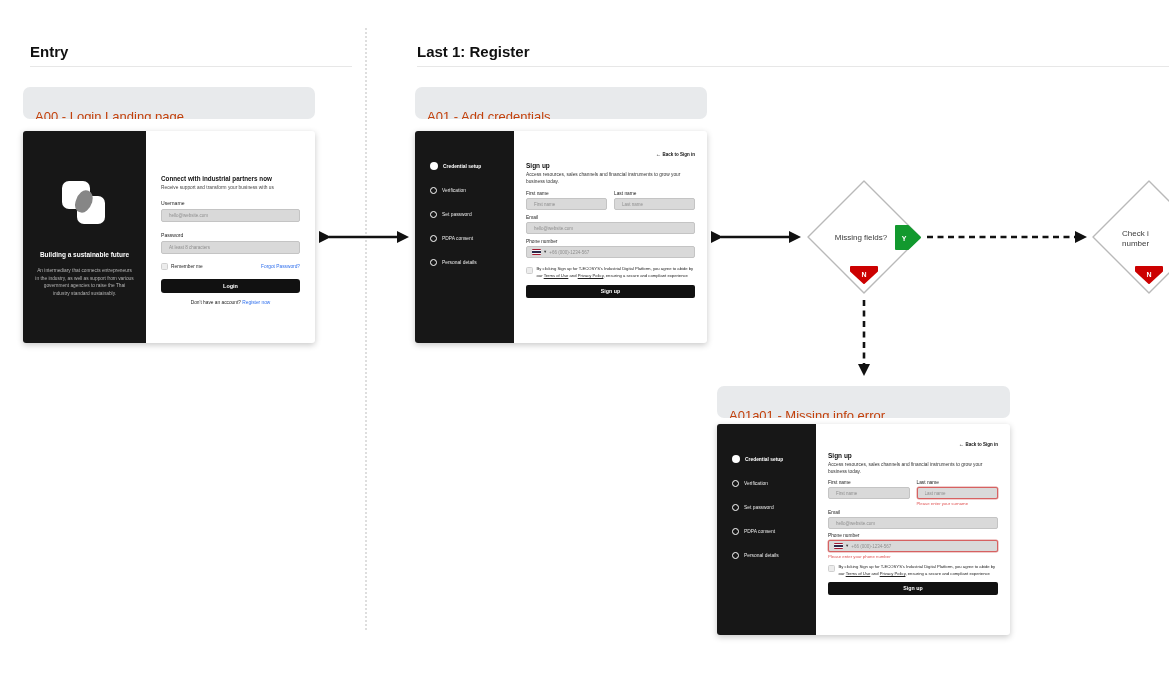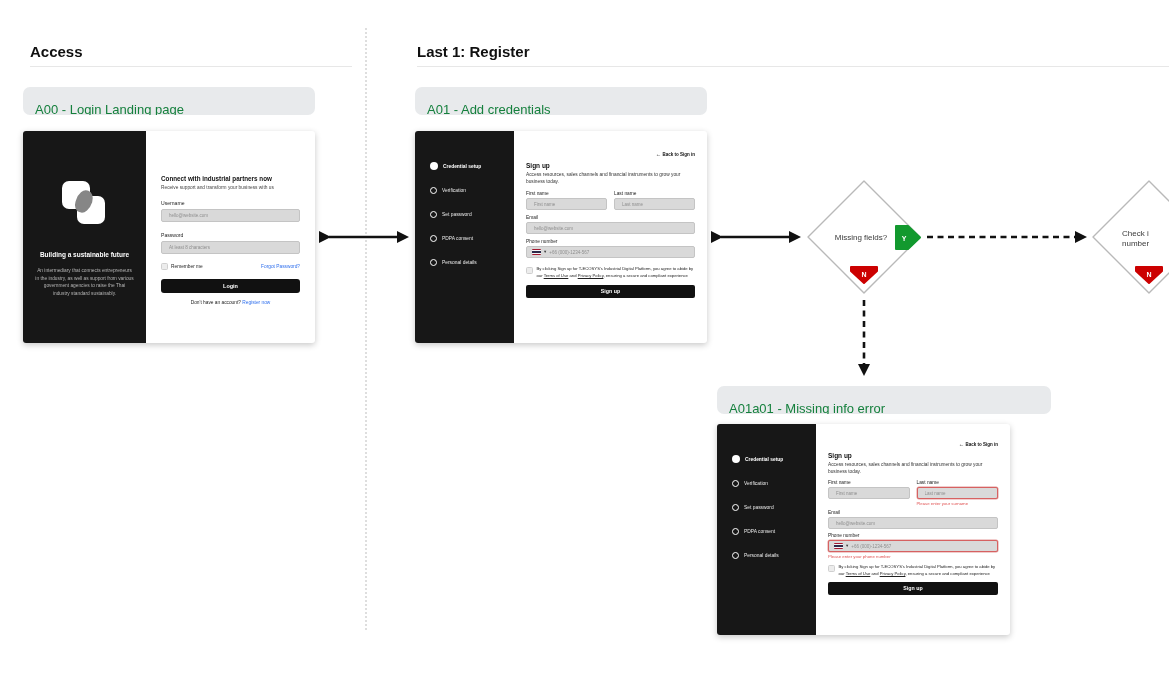--- a/index.html
+++ b/index.html
@@ -4,21 +4,21 @@
 <style>
   html,body{margin:0;padding:0;background:#fff;}
   #canvas{position:relative;width:1169px;height:675px;background:#ffffff;overflow:hidden;
           font-family:"Liberation Sans",sans-serif;}
   
   .section-title{position:absolute;font-size:15px;font-weight:bold;color:#101010;}
   .section-rule{position:absolute;height:1px;background:#e7e7e7;}
   .section-divider{position:absolute;width:0;border-left:2px dotted #dedede;}
   
   .pill{position:absolute;height:28px;background:#e8eaec;border-radius:7px;
-        font-size:13px;font-weight:500;color:#15803d;line-height:28px;padding:9px 12px;
+        font-size:13px;font-weight:500;color:#c2410c;line-height:28px;padding:16px 12px;
         box-sizing:border-box;white-space:nowrap;overflow:hidden;}
   
   .screen-card{position:absolute;background:#fff;border-radius:3px;display:flex;
                box-shadow:0 2px 6px rgba(0,0,0,.22);overflow:hidden;}
   .dark{background:#171717;color:#fff;}
   
   .login-left{width:123px;flex-shrink:0;display:flex;flex-direction:column;align-items:center;}
   .logo{position:relative;width:50px;height:50px;margin-top:48px;}
   .sq{position:absolute;width:28px;height:28px;background:#fff;border-radius:7px;}
   .sq1{left:2px;top:2px;}
@@ -91,29 +91,29 @@
   .dia-text2{font-family:"Liberation Sans",sans-serif;font-size:8px;fill:#3a3a3a;text-anchor:start;}
   .ymark{fill:#12992e;stroke:#12992e;stroke-width:2;stroke-linejoin:round;}
   .nmark{fill:#cc0000;stroke:#cc0000;stroke-width:2;stroke-linejoin:round;}
   .mark-text{font-family:"Liberation Sans",sans-serif;font-size:7px;font-weight:bold;fill:#fff;text-anchor:middle;}
 </style>
 </head>
 <body>
 
 <div id="canvas">
 
-  <div class="section-title" style="left:30px;top:43px;">Access</div>
+  <div class="section-title" style="left:30px;top:43px;">Entry</div>
   <div class="section-rule" style="left:30px;top:66px;width:322px;"></div>
   <div class="section-divider" style="left:365px;top:28px;height:602px;"></div>
   <div class="section-title" style="left:417px;top:43px;">Last 1: Register</div>
   <div class="section-rule" style="left:417px;top:66px;width:752px;"></div>
 
   <div class="pill" style="left:23px;top:87px;width:292px;">A00 - Login Landing page</div>
   <div class="pill" style="left:415px;top:87px;width:292px;">A01 - Add credentials</div>
-  <div class="pill" style="left:717px;top:386px;width:334px;">A01a01 - Missing info error</div>
+  <div class="pill" style="left:717px;top:386px;width:293px;">A01a01 - Missing info error</div>
 
   <div class="screen-card" style="left:23px;top:131px;width:292px;height:212px;">
     <div class="login-left dark">
       <div class="logo">
         <div class="sq sq1"></div>
         <div class="sq sq2"></div>
         <div class="leaf"></div>
       </div>
       <div class="brand-head">Building a sustainable future</div>
       <div class="brand-desc">An intermediary that connects entrepreneurs in the industry, as well as support from various government agencies to raise the Thai industry standard sustainably.</div>

